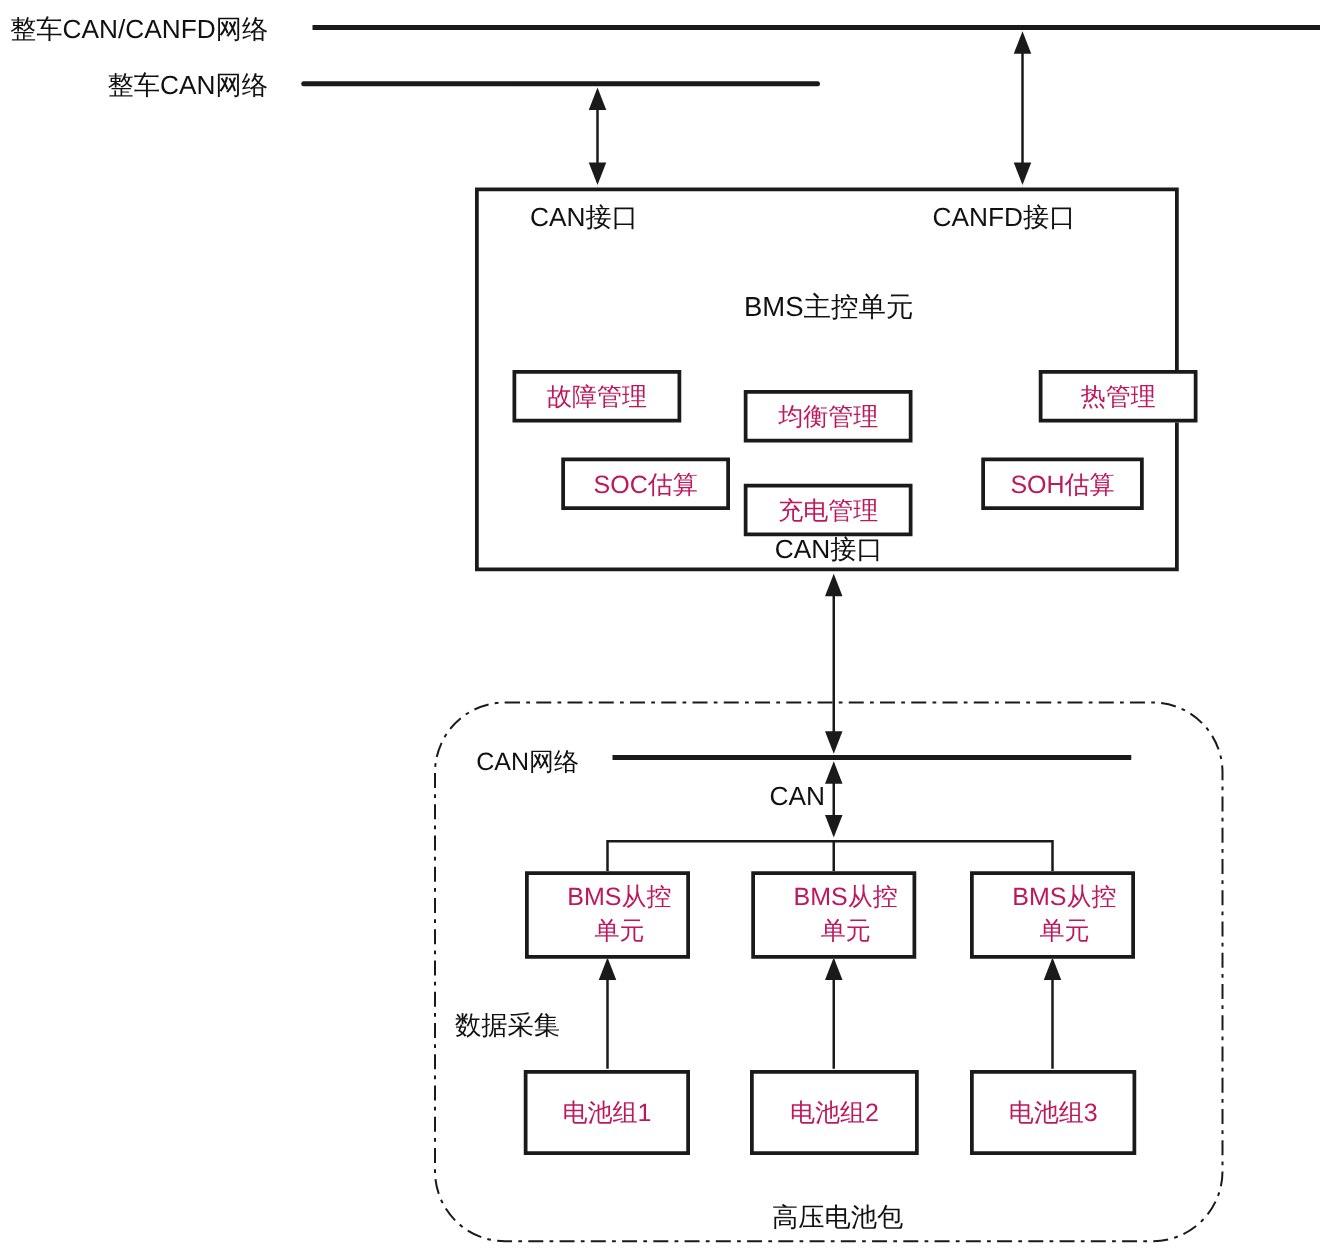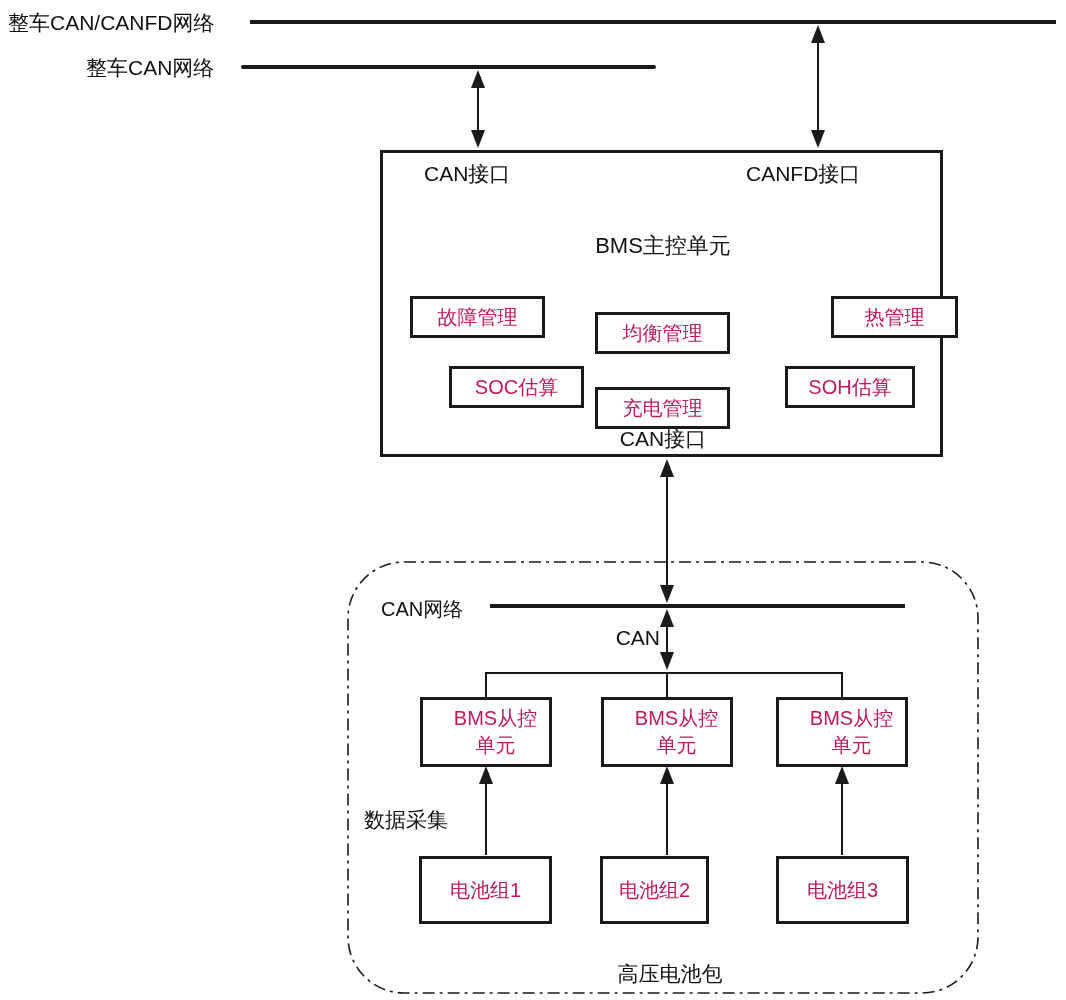--- a/index.html
+++ b/index.html
@@ -99,18 +99,18 @@
     <div class="inner">BMS从控单元</div>
   </div>
   <div class="box slave-box" style="left:601px;top:697px;width:132px;height:70px;">
     <div class="inner">BMS从控单元</div>
   </div>
   <div class="box slave-box" style="left:776px;top:697px;width:132px;height:70px;">
     <div class="inner">BMS从控单元</div>
   </div>
 
   <div class="box" style="left:419px;top:856px;width:133px;height:68px;">电池组1</div>
-  <div class="box" style="left:600px;top:856px;width:109px;height:68px;">电池组2</div>
+  <div class="box" style="left:600px;top:856px;width:135px;height:68px;">电池组2</div>
   <div class="box" style="left:776px;top:856px;width:133px;height:68px;">电池组3</div>
 
   <div class="label" style="left:570px;top:960px;width:200px;text-align:center;">高压电池包</div>
 
 </div>
 
 </body></html>

